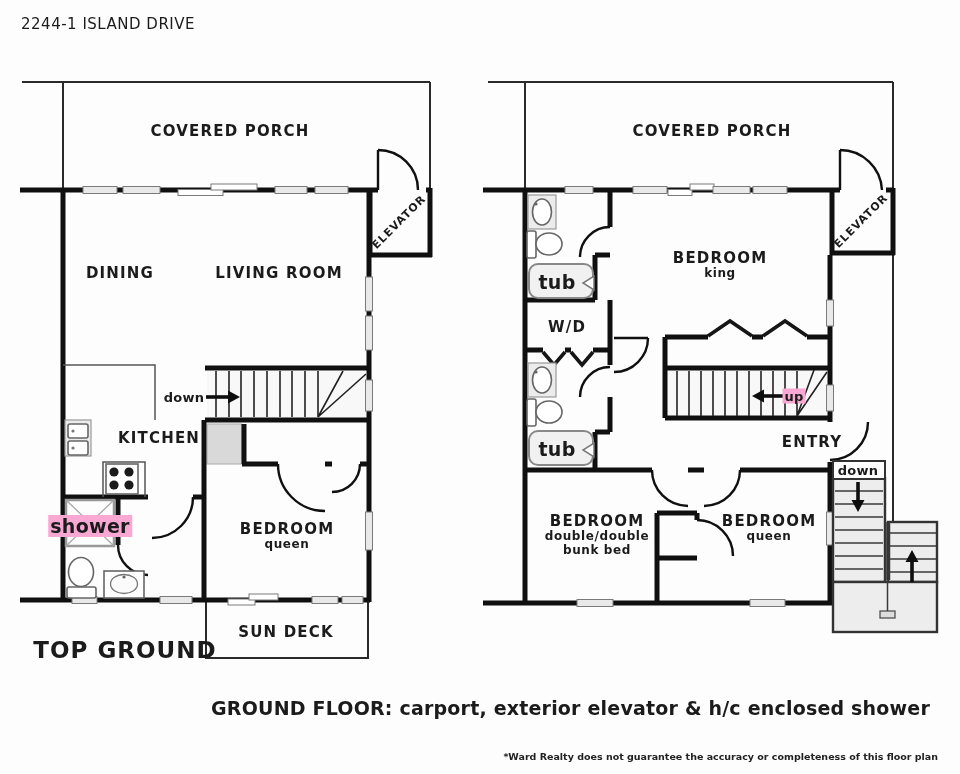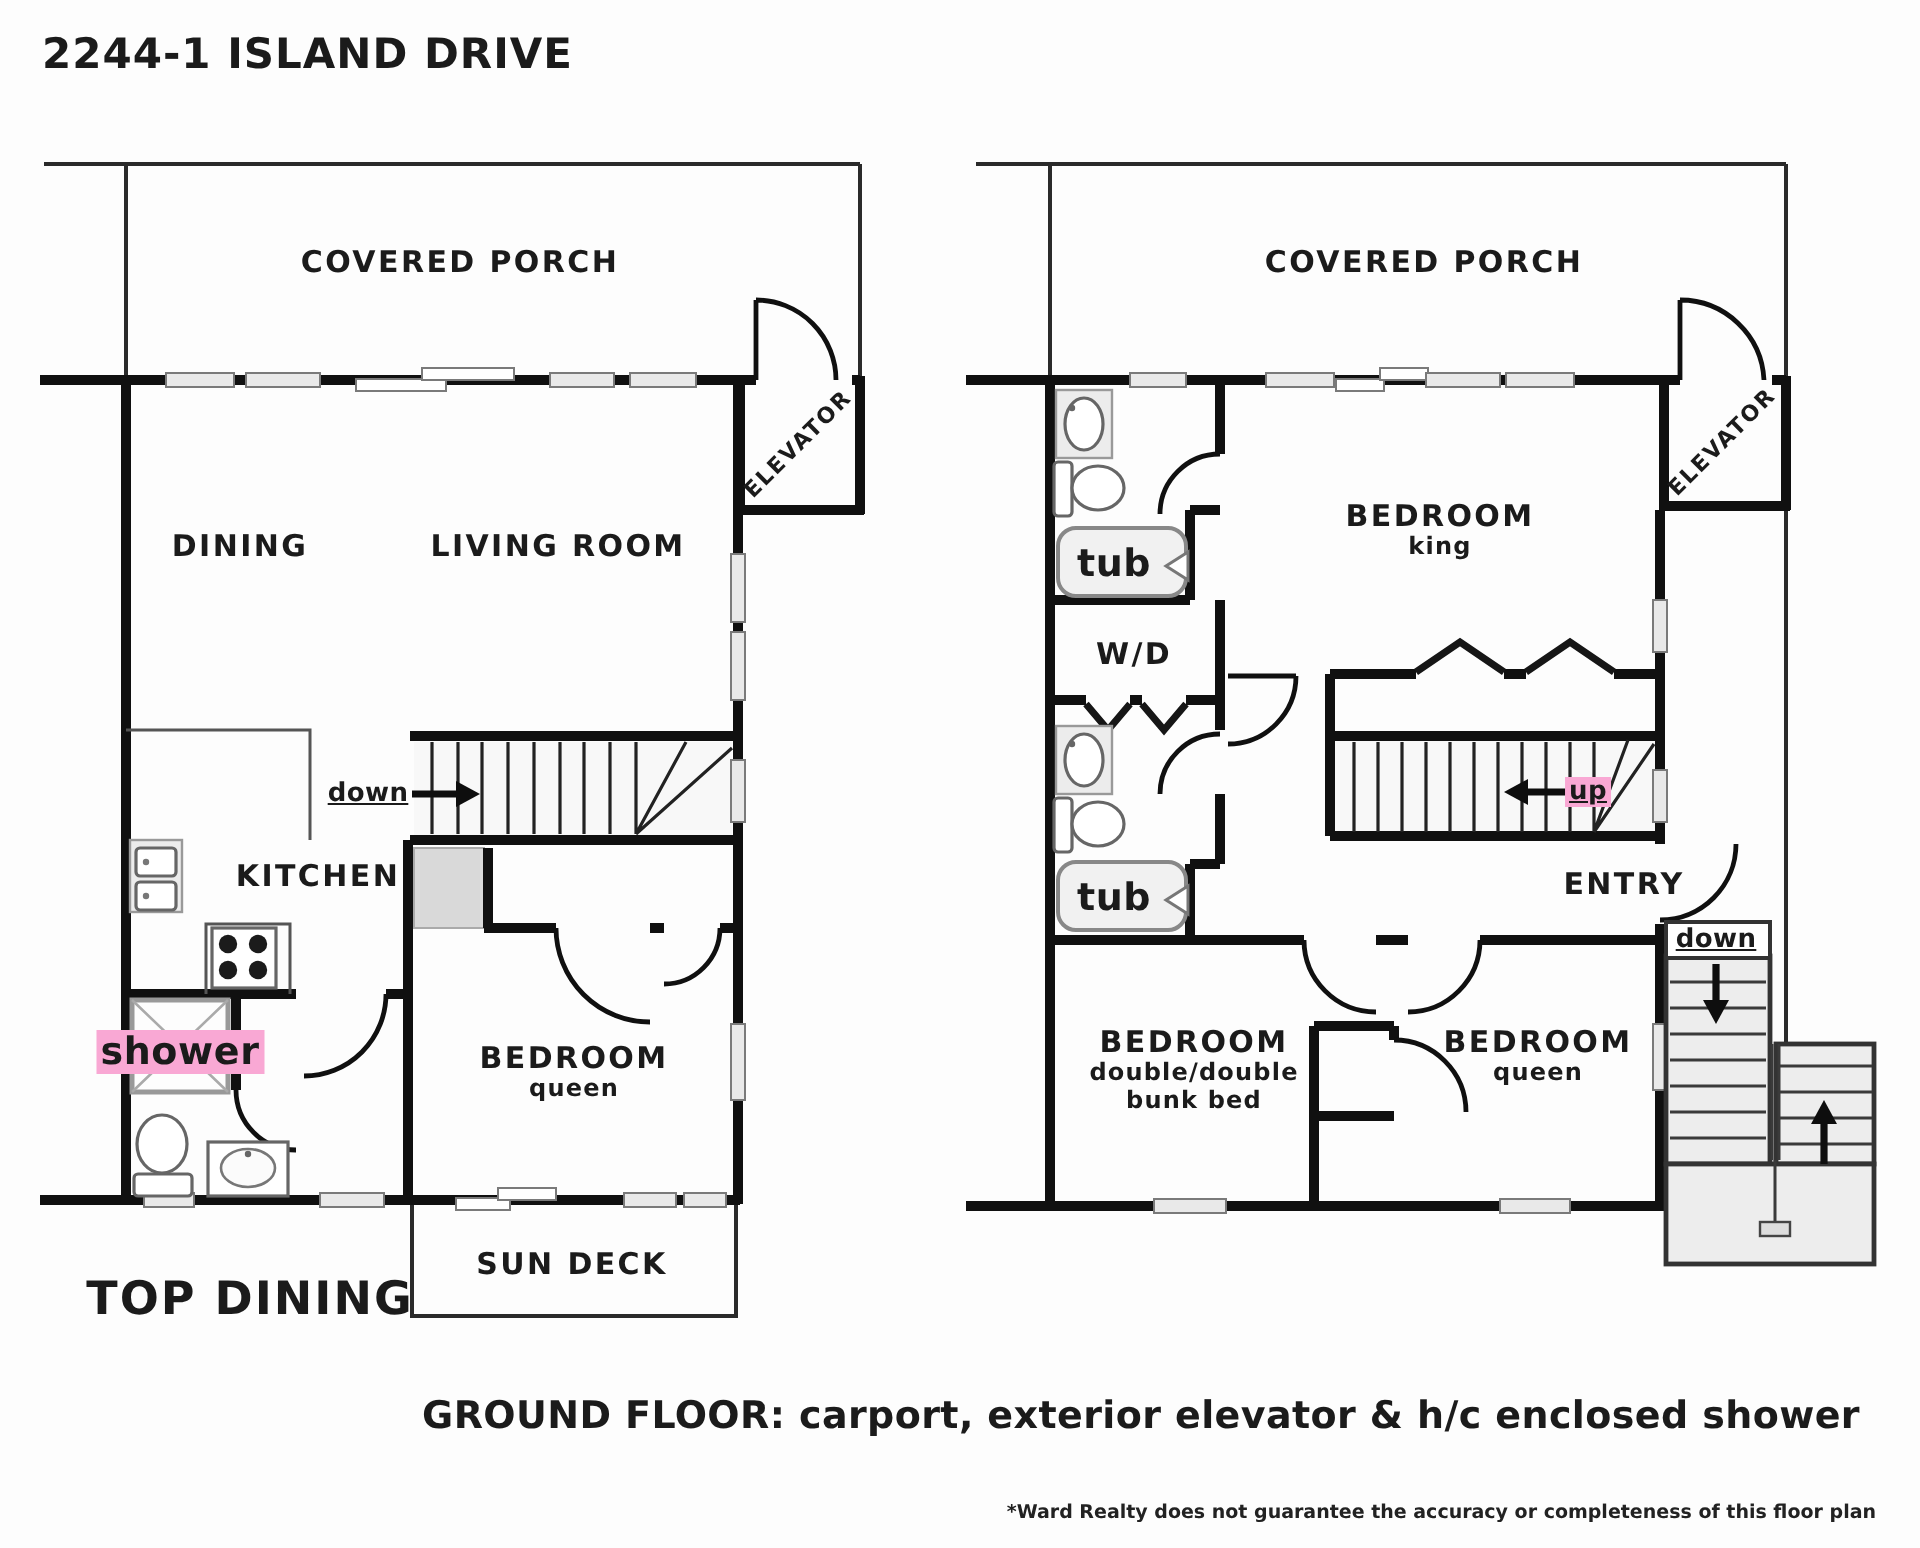--- a/index.html
+++ b/index.html
@@ -3,26 +3,26 @@
 <meta charset="utf-8">
 <style>
   html,body{margin:0;padding:0;background:#fff;}
   #page{position:relative;width:960px;height:774px;background:#fdfdfd;overflow:hidden;
         font-family:"DejaVu Sans","Liberation Sans",sans-serif;color:#1b1b1b;}
   #plan-svg{position:absolute;left:0;top:0;}
   .lbl{position:absolute;transform:translate(-50%,-50%);white-space:nowrap;
        font-weight:700;color:#1b1b1b;}
   .room{font-size:15px;letter-spacing:1.2px;}
   .sub{font-size:12px;letter-spacing:.6px;}
-  .small{font-size:13px;letter-spacing:.2px;text-decoration:underline;}
+  .small{font-size:13px;letter-spacing:.2px;}
   .fixlbl{font-size:19px;letter-spacing:.3px;}
   .floorname{font-size:23px;letter-spacing:1px;}
   .rot{transform:translate(-50%,-50%) rotate(-45deg);font-size:11px;letter-spacing:1px;}
   .whitebg{background:#f9a8d4;padding:0 2px;}
-  .title{position:absolute;left:21px;top:15px;font-size:21px;font-weight:700;letter-spacing:.5px;}
+  .title{position:absolute;left:21px;top:15px;font-size:15px;font-weight:400;letter-spacing:.5px;}
   .groundnote{position:absolute;left:0;right:30px;top:697px;text-align:right;
               font-size:19px;font-weight:700;letter-spacing:.2px;}
   .disclaimer{position:absolute;right:22px;top:751px;font-size:9.5px;font-weight:700;color:#222;}
   
   .wall{stroke:#101010;stroke-width:5;fill:none;}
   .thin{stroke:#2a2a2a;stroke-width:2;fill:none;}
   .thin2{stroke:#555;stroke-width:1.5;fill:none;}
   .door{stroke:#101010;stroke-width:2.4;fill:none;}
   .tread{stroke:#222;stroke-width:1.6;fill:none;}
   .win{fill:#e9e9e9;stroke:#7a7a7a;stroke-width:1;}
@@ -232,21 +232,21 @@
 <div class="lbl room" style="left:230px;top:131px">COVERED PORCH</div>
 <div class="lbl rot" style="left:399px;top:222px">ELEVATOR</div>
 <div class="lbl room" style="left:120px;top:273px">DINING</div>
 <div class="lbl room" style="left:279px;top:273px">LIVING ROOM</div>
 <div class="lbl small" style="left:184px;top:397px">down</div>
 <div class="lbl room" style="left:159px;top:438px">KITCHEN</div>
 <div class="lbl fixlbl whitebg" style="left:90px;top:526px">shower</div>
 <div class="lbl room" style="left:287px;top:529px">BEDROOM</div>
 <div class="lbl sub" style="left:287px;top:544px">queen</div>
 <div class="lbl room" style="left:286px;top:632px">SUN DECK</div>
-<div class="lbl floorname" style="left:125px;top:650px">TOP DINING</div>
+<div class="lbl floorname" style="left:125px;top:650px">TOP GROUND</div>
 
 <div class="lbl room" style="left:712px;top:131px">COVERED PORCH</div>
 <div class="lbl rot" style="left:861px;top:221px">ELEVATOR</div>
 <div class="lbl room" style="left:720px;top:258px">BEDROOM</div>
 <div class="lbl sub" style="left:720px;top:273px">king</div>
 <div class="lbl room" style="left:567px;top:327px">W/D</div>
 <div class="lbl fixlbl" style="left:557px;top:282px">tub</div>
 <div class="lbl fixlbl" style="left:557px;top:449px">tub</div>
 <div class="lbl small whitebg" style="left:794px;top:396px">up</div>
 <div class="lbl room" style="left:812px;top:442px">ENTRY</div>

